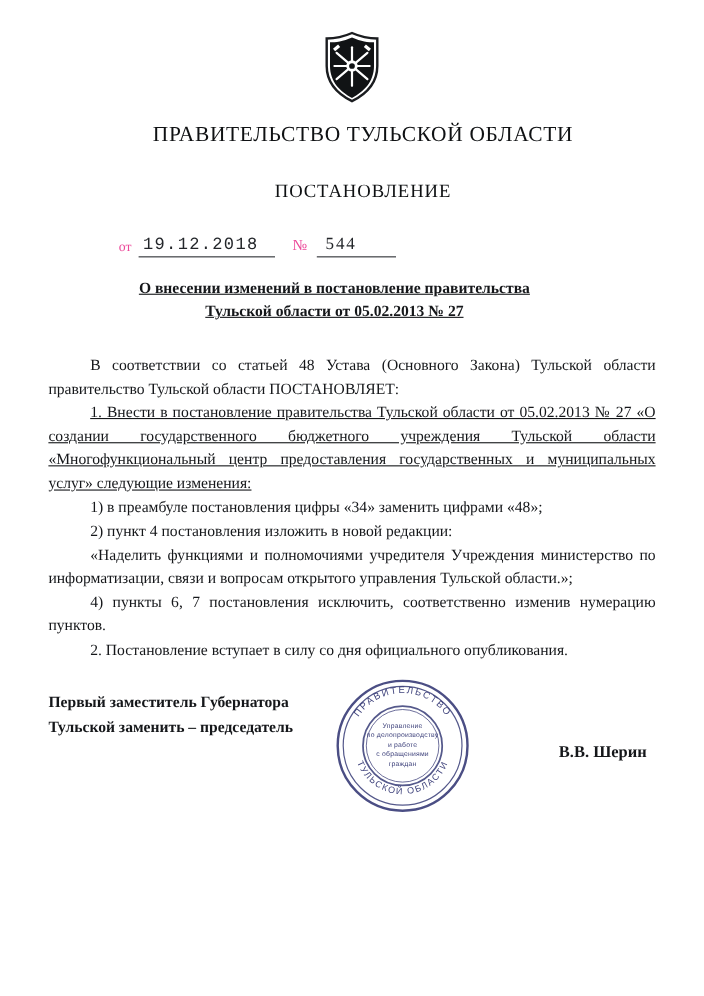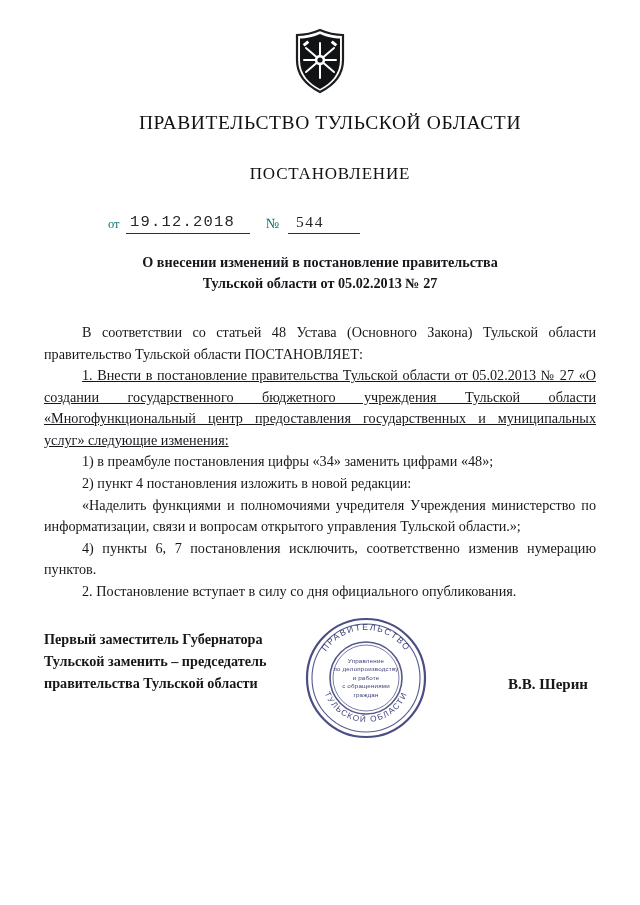--- a/index.html
+++ b/index.html
@@ -66,21 +66,21 @@
     top: 208px;
     left: 108px;
     width: 430px;
     height: 26px;
     font-size: 13px;
   }
   .meta-label {
     position: absolute;
     bottom: 2px;
     font-size: 12.5px;
-    color: #0f766e;
+    color: #ec4899;
   }
   .meta-label.from { left: 0; }
   .meta-label.num { left: 158px; font-size: 14px; }
 
   .meta-value {
     position: absolute;
     bottom: 3px;
     font-size: 15.5px;
     letter-spacing: 1.2px;
     color: #23262a;
@@ -94,26 +94,27 @@
     height: 1px;
     background: #2b2e32;
   }
   .meta-rule.r1 { left: 18px; width: 124px; }
   .meta-rule.r2 { left: 180px; width: 72px; }
 
   
   .subject {
     position: absolute;
     top: 252px;
-    left: 70px;
+    left: 54px;
     width: 500px;
     text-align: center;
     font-weight: bold;
     font-size: 14.2px;
     line-height: 1.5;
+    text-decoration: underline;
   }
 
   
   .body-text {
     position: absolute;
     top: 322px;
     left: 44px;
     width: 552px;
     font-size: 14.2px;
     line-height: 1.52;
@@ -235,21 +236,20 @@
     <p>1) в преамбуле постановления цифры «34» заменить цифрами «48»;</p>
     <p>2) пункт 4 постановления изложить в новой редакции:</p>
     <p>«Наделить функциями и полномочиями учредителя Учреждения министерство по информатизации, связи и вопросам открытого управления Тульской области.»;</p>
     <p>4) пункты 6, 7 постановления исключить, соответственно изменив нумерацию пунктов.</p>
     <p>2. Постановление вступает в силу со дня официального опубликования.</p>
   </div>
 
   <div class="signature">
     <span class="sig-left">Первый заместитель Губернатора</span>
     <span class="sig-left">Тульской заменить – председатель</span>
-    <span class="sig-left">правительства Тульской области</span>
     <span class="sig-name">В.В. Шерин</span>
   </div>
 
   <div class="stamp">
     <svg viewBox="0 0 136 136" xmlns="http://www.w3.org/2000/svg" aria-hidden="true">
       <defs>
         <path id="arcTop" d="M 20 68 A 48 48 0 0 1 116 68"></path>
         <path id="arcBottom" d="M 24 68 A 44 44 0 0 0 112 68"></path>
       </defs>
       <circle cx="68" cy="68" r="59" fill="none" stroke="#2b2f6e" stroke-width="2.2" opacity="0.85"></circle>

